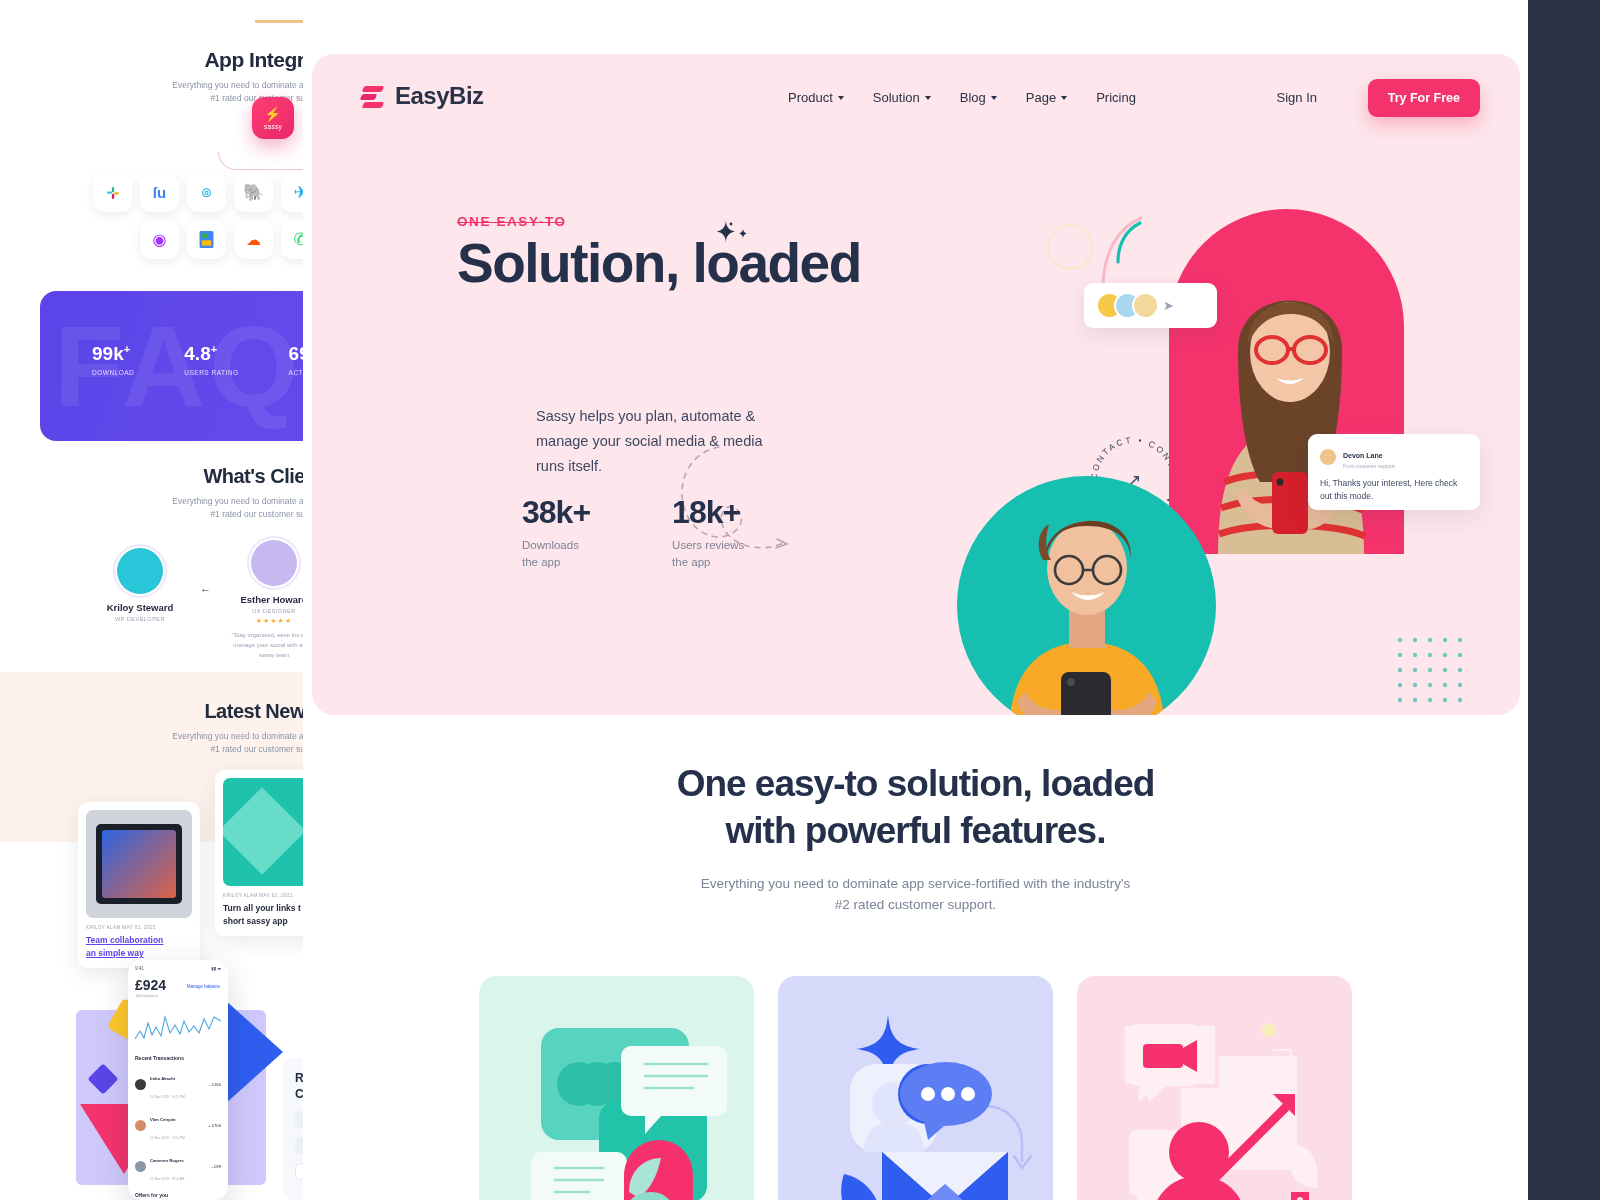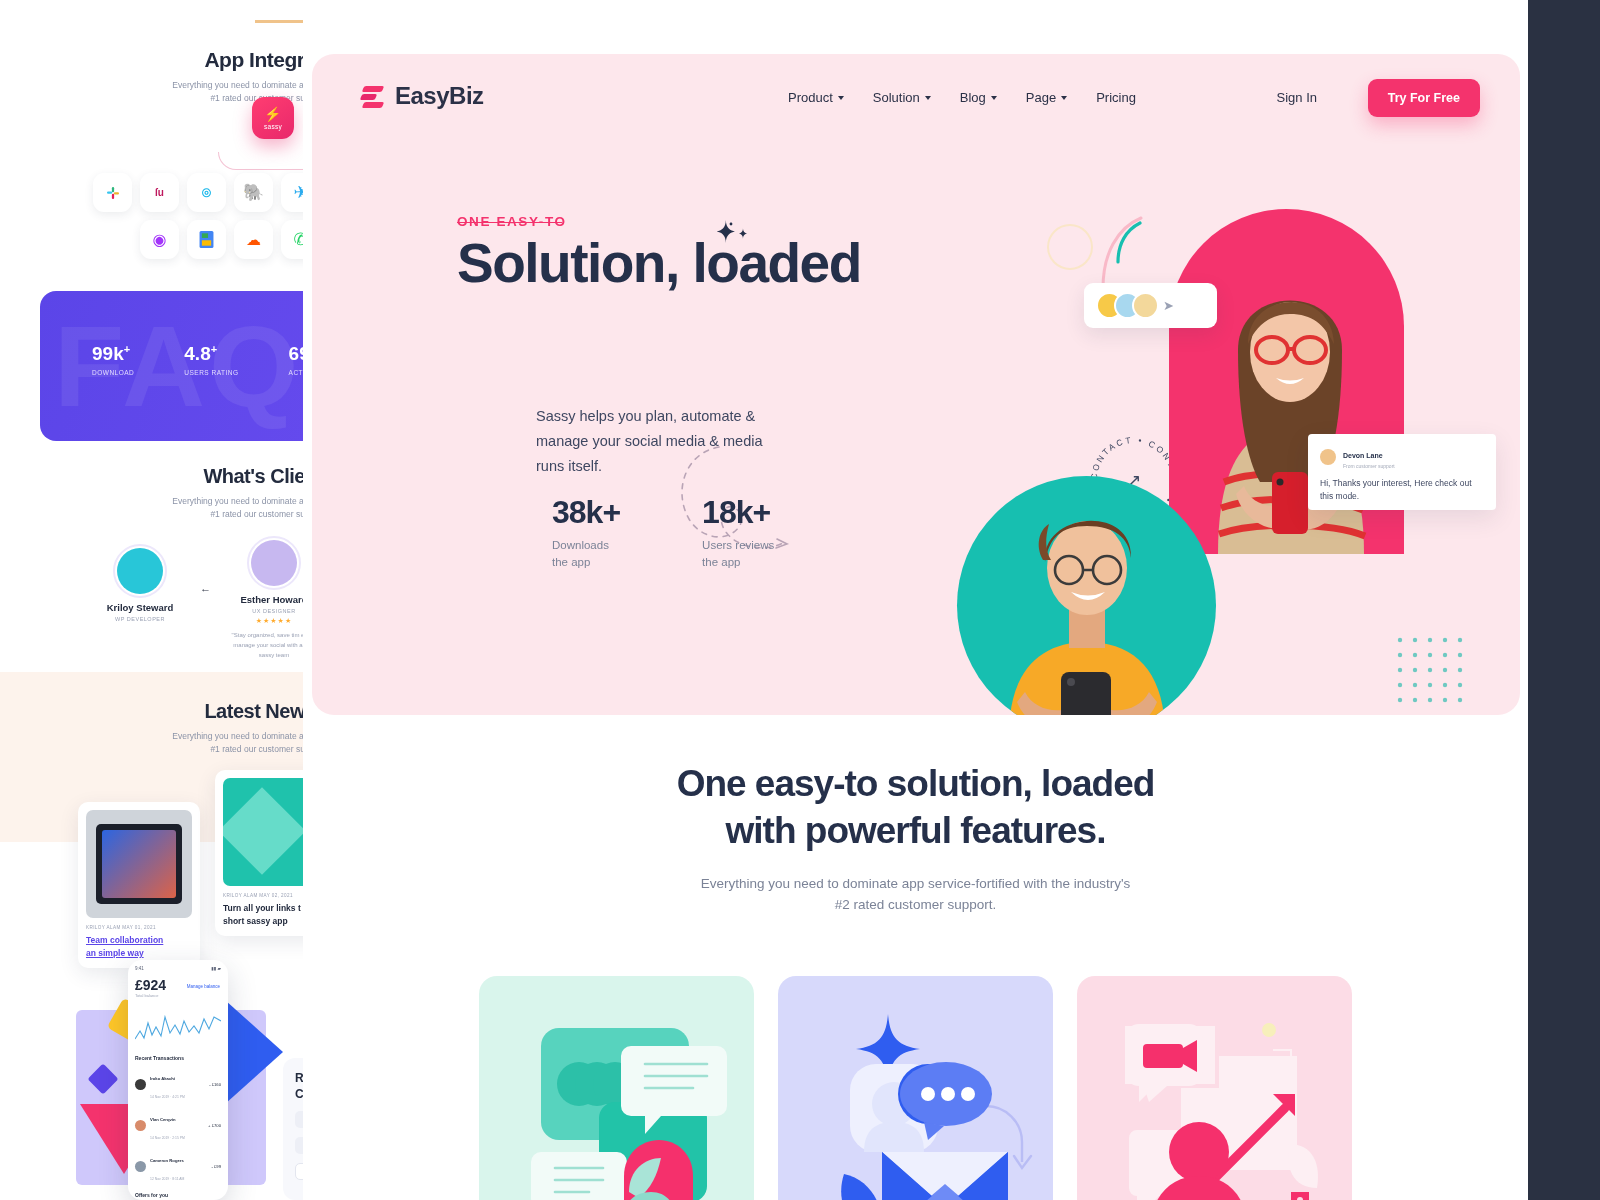--- a/index.html
+++ b/index.html
@@ -151,21 +151,21 @@
     content:""; position:absolute; left:0; top:50%; width:105px; height:1.5px; background:#f4336d;
   }
   #h1 {
     position:absolute; left:145px; top:180px; width:620px;
     font-size:55px; line-height:1.08; font-weight:bold; color:#25304a; letter-spacing:-1.5px;
   }
   #lead {
     position:absolute; left:224px; top:350px; width:240px;
     font-size:14.5px; line-height:1.72; color:#3e4761;
   }
-  #stats { position:absolute; left:240px; top:440px; display:flex; gap:82px; }
+  #stats { position:absolute; left:210px; top:440px; display:flex; gap:82px; }
   .stat .v { font-size:32px; font-weight:bold; color:#25304a; letter-spacing:-1px; }
   .stat .l { font-size:11.5px; color:#7b8397; line-height:1.45; margin-top:6px; }
 
   
   #contact-badge { position:absolute; left:772px; top:376px; width:100px; height:100px; }
   #contact-badge svg { position:absolute; inset:0; }
   #contact-badge .arw {
     position:absolute; left:50%; top:50%; transform:translate(-50%,-50%);
     font-size:17px; color:#3e4761;
   }
@@ -189,22 +189,22 @@
     background:#17bfb0; border-radius:50%; overflow:hidden;
   }
   #avatar-card {
     position:absolute; left:772px; top:229px; width:133px; height:45px;
     background:#fff; border-radius:9px; box-shadow:0 7px 20px rgba(40,50,80,.10);
     display:flex; align-items:center; padding-left:12px;
   }
   .mini-av { width:27px; height:27px; border-radius:50%; margin-left:-9px; border:2px solid #fff; }
   .mini-av:first-child { margin-left:0; }
   #msg-card {
-    position:absolute; left:996px; top:380px; width:188px; height:76px;
-    background:#fff; border-radius:4px; box-shadow:0 8px 24px rgba(40,50,80,.10);
+    position:absolute; left:996px; top:380px; width:172px; height:76px;
+    background:#fff; border-radius:9px; box-shadow:0 8px 24px rgba(40,50,80,.10);
     padding:10px 12px;
   }
   #msg-card .row { display:flex; align-items:center; gap:7px; }
   #msg-card .pav { width:16px; height:16px; border-radius:50%; background:#f0c38a; flex:none; position:relative; overflow:hidden; }
   #msg-card .nm { font-size:7px; font-weight:bold; color:#25304a; }
   #msg-card .sub { font-size:5px; color:#a4aab9; margin-top:1px; }
   #msg-card .body { font-size:8.5px; line-height:1.55; color:#3e4761; margin-top:8px; }
   #teal-stroke { position:absolute; left:800px; top:166px; }
   #pink-stroke { position:absolute; left:785px; top:160px; }
   #lav-stroke  { position:absolute; left:845px; top:498px; }
@@ -242,21 +242,21 @@
   <div class="icon-row" style="left:93px; top:173px;">
     <div class="app-ic">
       <svg width="18" height="18" viewBox="0 0 24 24">
           <rect x="4" y="10" width="7" height="3" rx="1.5" fill="#36c5f0"></rect>
           <rect x="10.5" y="4" width="3" height="7" rx="1.5" fill="#2eb67d"></rect>
           <rect x="13" y="11" width="7" height="3" rx="1.5" fill="#ecb22e"></rect>
           <rect x="10.5" y="13" width="3" height="7" rx="1.5" fill="#e01e5a"></rect>
         </svg>
     </div>
     <div class="app-ic">
-        <span style="color:#be185d;font-weight:bold;font-size:10px;">ſu</span>
+        <span style="color:#3b82f6;font-weight:bold;font-size:15px;">ſu</span>
       </div>
     <div class="app-ic">
         <span style="color:#1ab7ea;font-weight:bold;font-size:15px;">⌾</span>
       </div>
     <div class="app-ic">
         <span style="color:#2dbe60;font-size:17px;">🐘</span>
       </div>
     <div class="app-ic">
         <span style="color:#2aabee;font-size:17px;">✈</span>
       </div>

